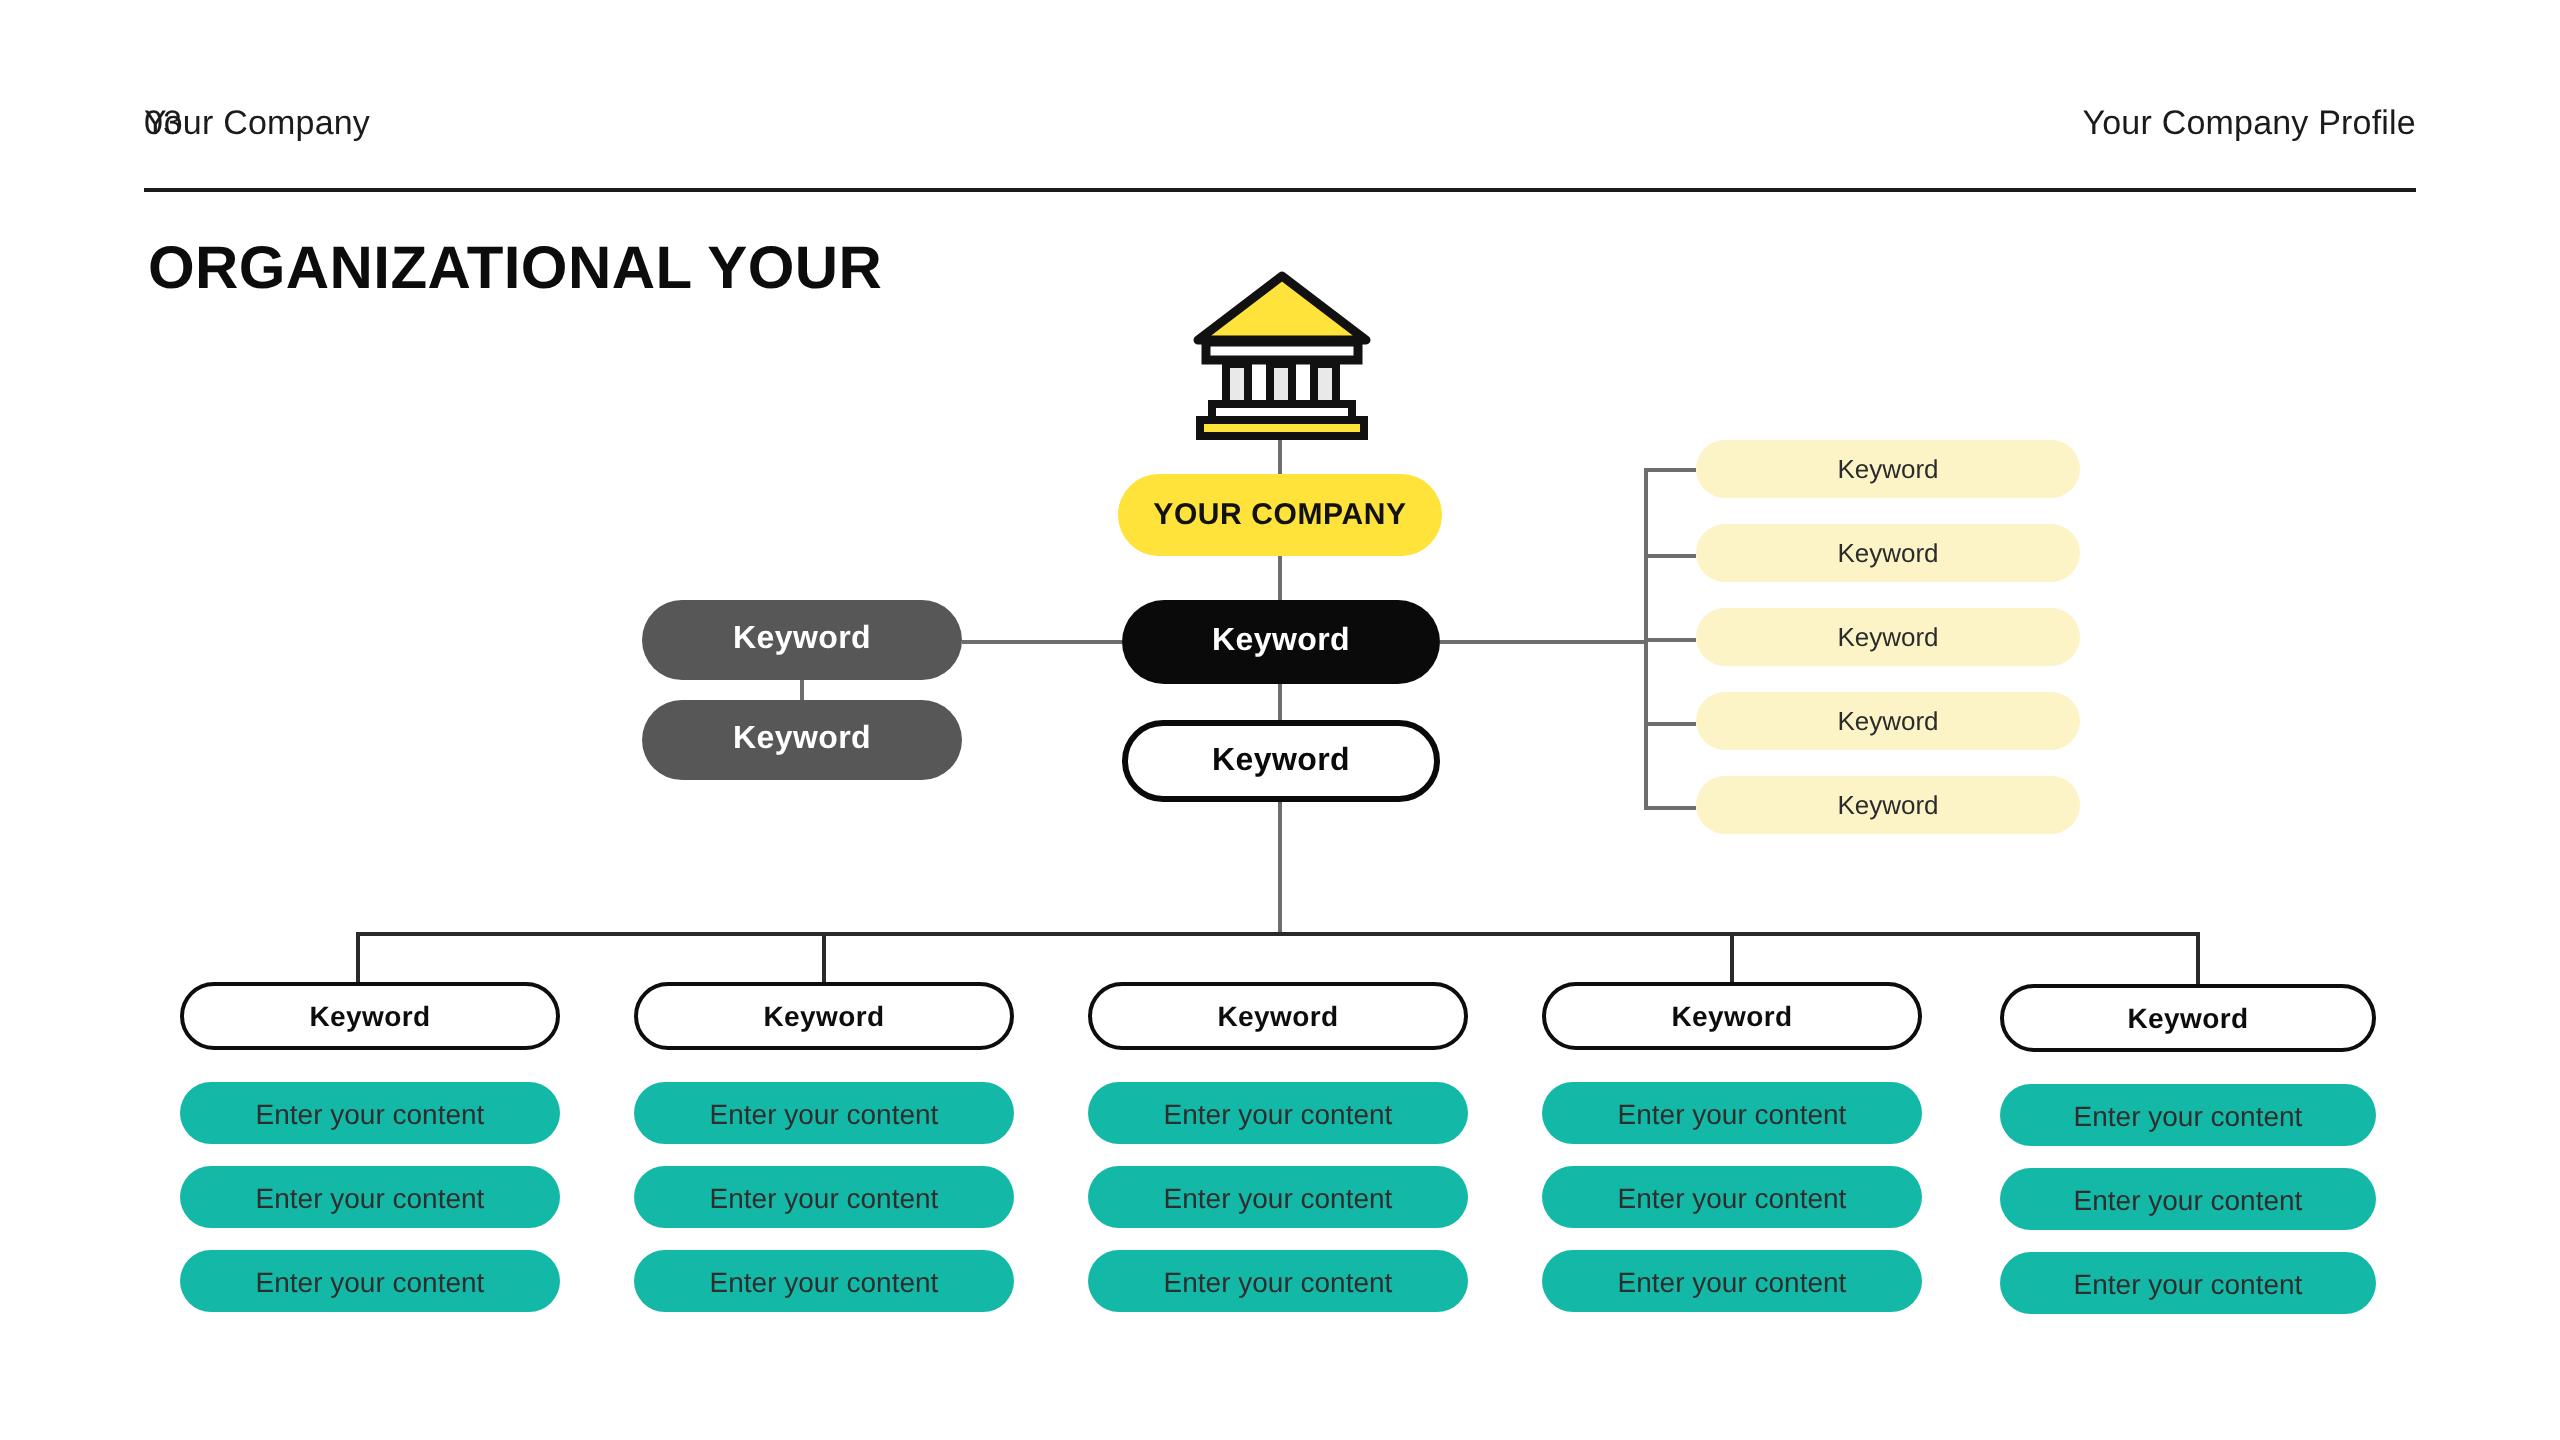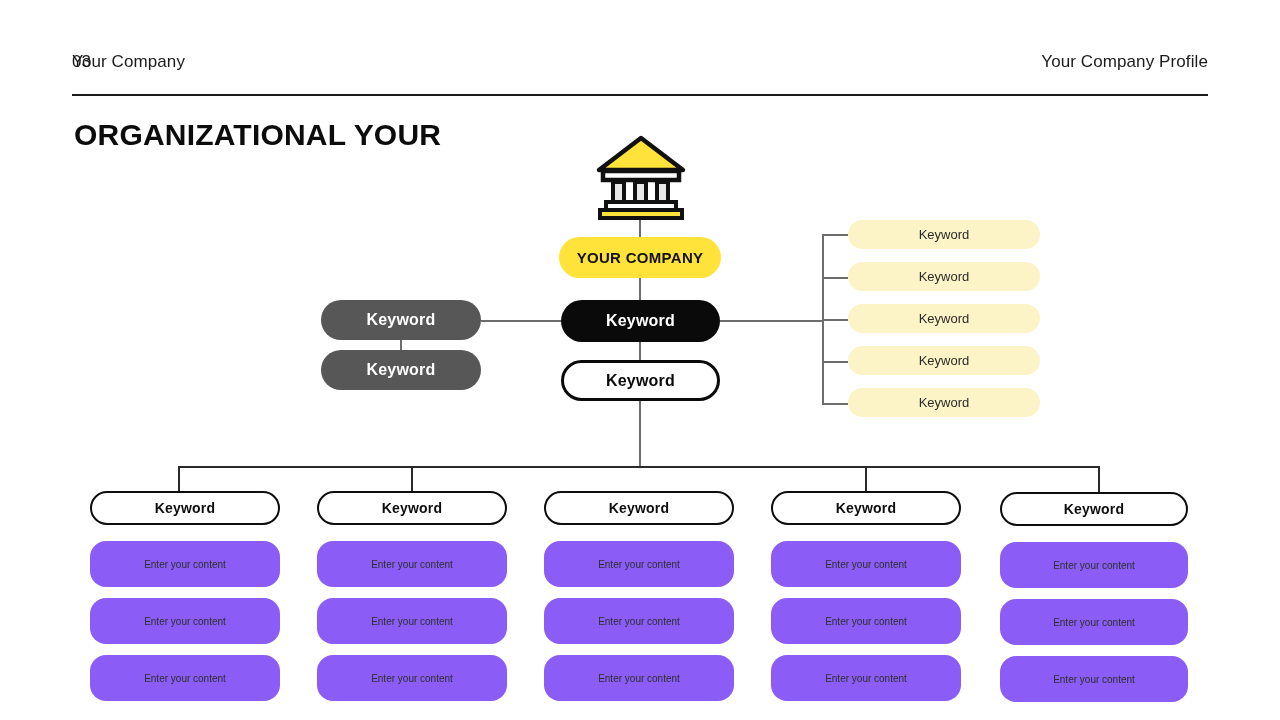--- a/index.html
+++ b/index.html
@@ -76,25 +76,25 @@
   .col{position:absolute;top:491px;}
   .col-head{
     position:relative;width:100%;height:34px;
     display:flex;align-items:center;justify-content:center;
     box-sizing:border-box;
     background:#ffffff;border:2px solid #0d0d0d;border-radius:17px;
     font-size:14px;font-weight:bold;color:#0d0d0d;letter-spacing:.2px;
     white-space:nowrap;
   }
   .col-item{
-    position:relative;width:100%;height:46px;
+    position:relative;width:100%;height:31px;
     display:flex;align-items:center;justify-content:center;
     box-sizing:border-box;
-    background:#8b5cf6;border-radius:16px;
-    font-size:10px;color:#2e2e2e;
+    background:#14b8a6;border-radius:16px;
+    font-size:14px;color:#2e2e2e;
     white-space:nowrap;
   }
   .col-item.i1{margin-top:16px;}
   .col-item.i2{margin-top:11px;}
   .col-item.i3{margin-top:11px;}
 </style>
 </head>
 <body>
 
 <div class="slide">

